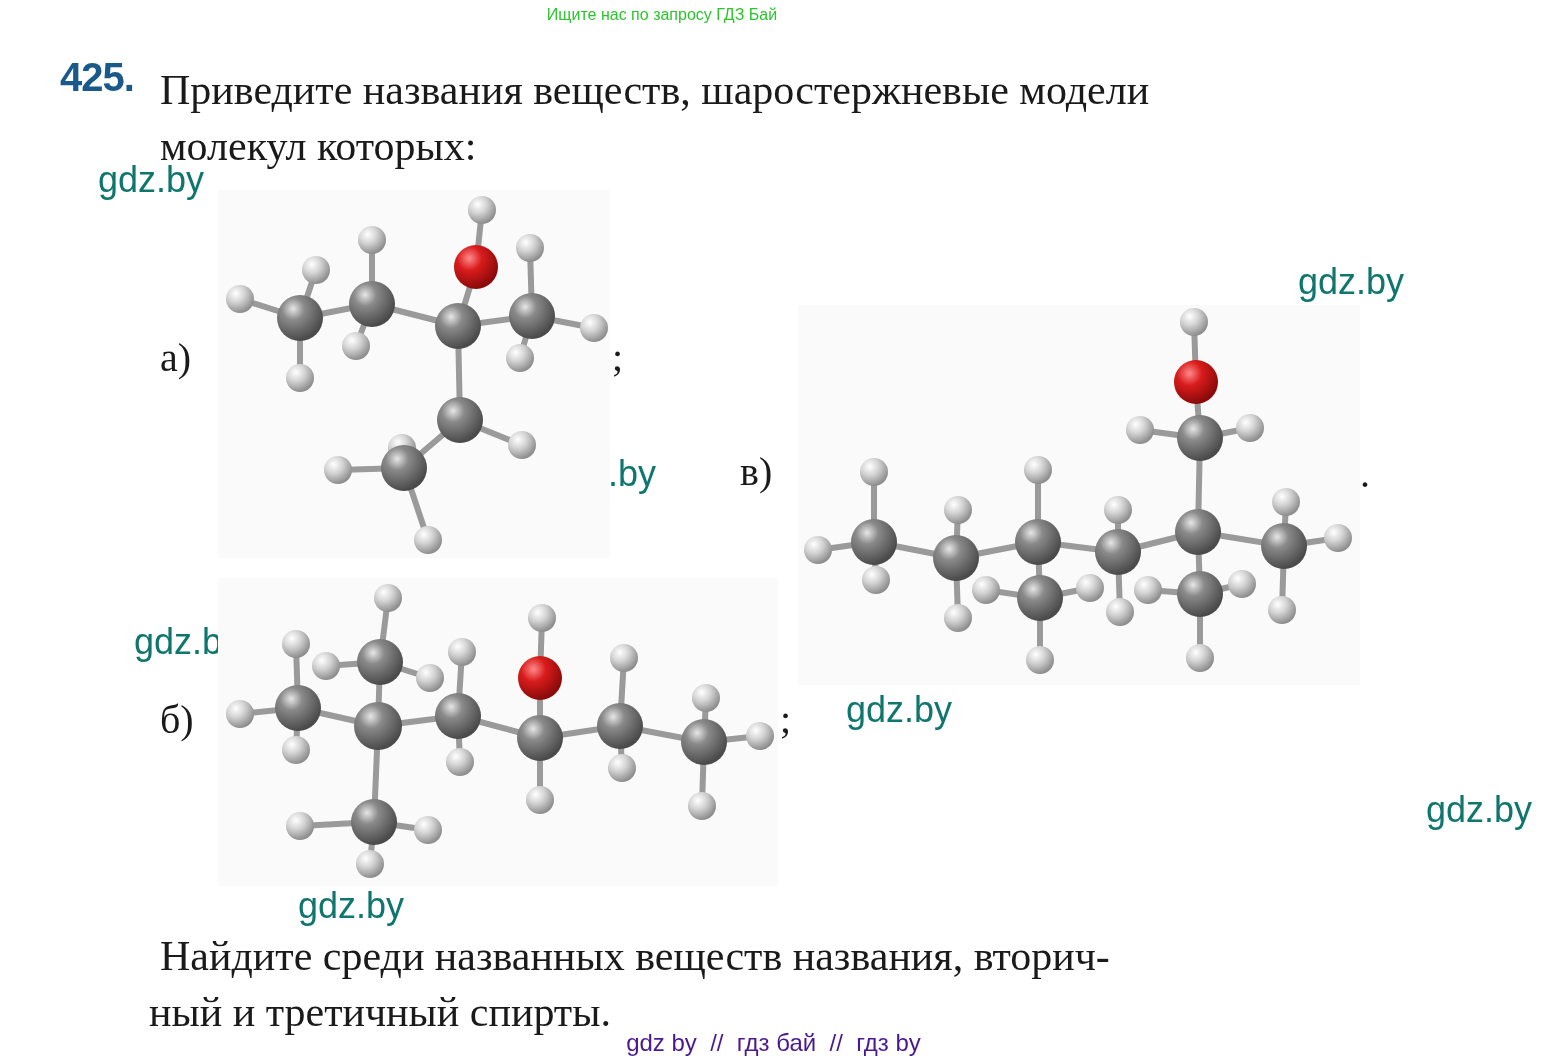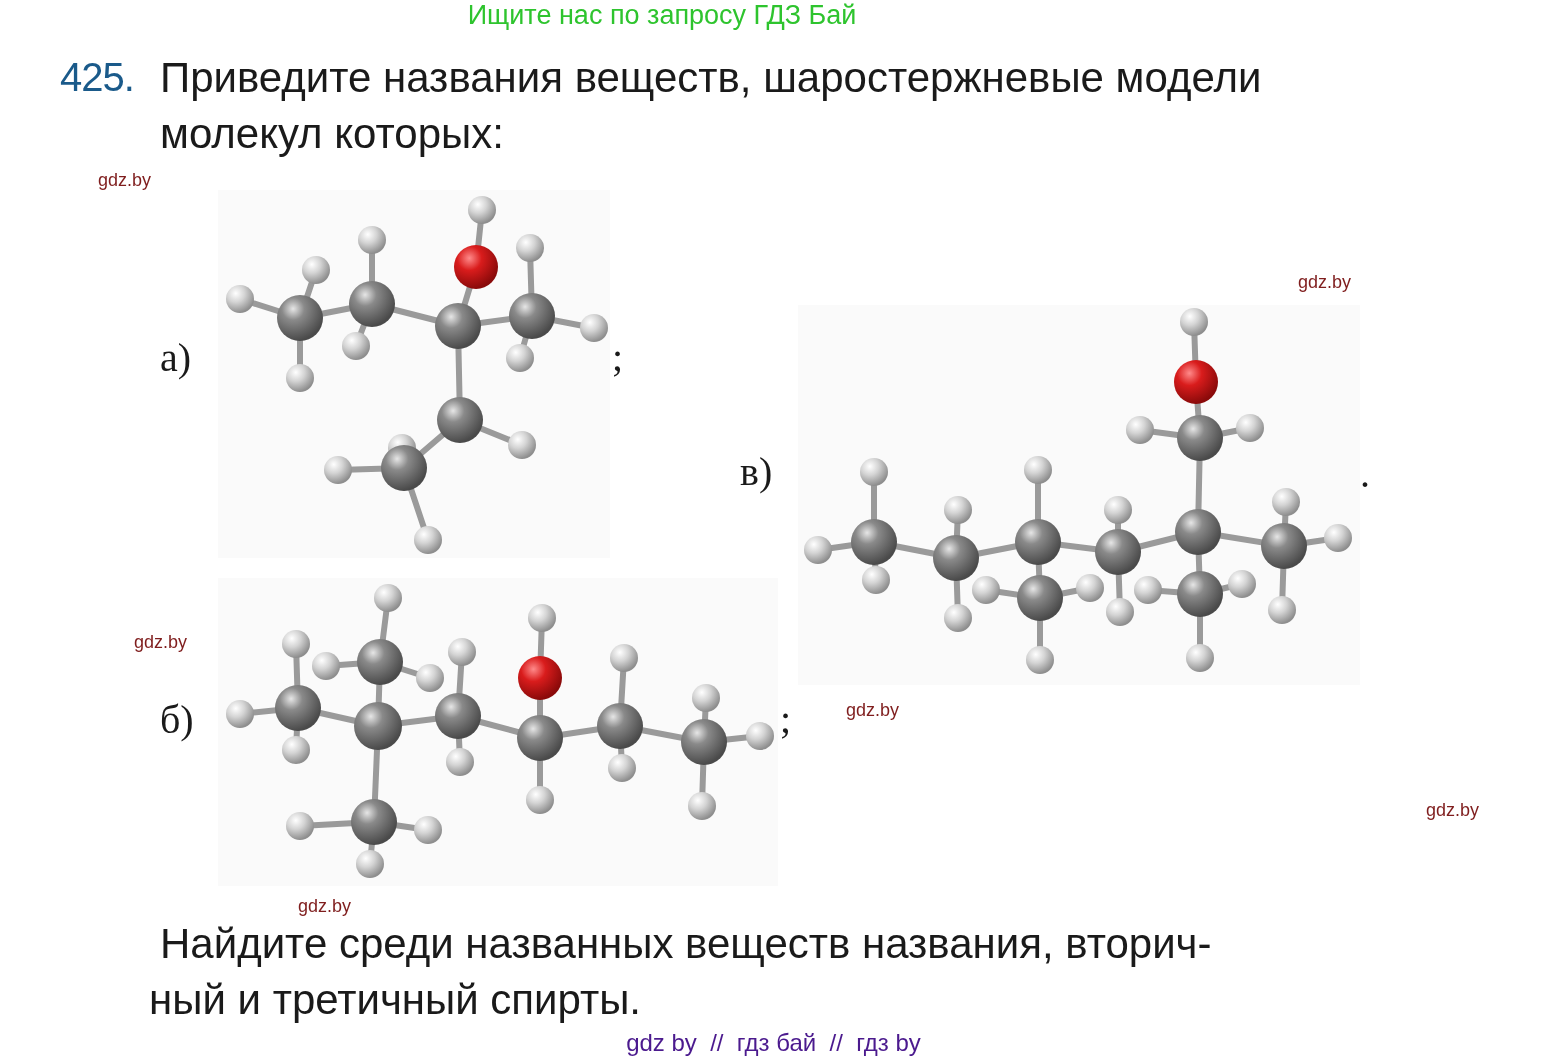--- a/index.html
+++ b/index.html
@@ -1,25 +1,25 @@
 <!DOCTYPE html>
 <html><head>
 <meta charset="utf-8">
 <style>
   html, body { margin:0; padding:0; background:#ffffff; }
   body { width:1547px; height:1062px; position:relative; overflow:hidden; }
   .abs { position:absolute; }
   .banner { top:0px; left:0; width:1324px; text-align:center; color:#2ec42e;
-    font-family:"Liberation Sans", sans-serif; font-size:27px; line-height:30px; }
+    font-family:"Liberation Sans", sans-serif; font-size:16px; line-height:30px; }
   .num { left:60px; top:52px; color:#1a5a8a; font-family:"Liberation Sans", sans-serif;
-    font-weight:normal; font-size:40px; line-height:50px; letter-spacing:-1px; }
-  .serif { font-family:Liberation Sans, sans-serif; color:#1a1a1a; font-size:42px; line-height:56px; }
+    font-weight:bold; font-size:40px; line-height:50px; letter-spacing:-1px; }
+  .serif { font-family:Liberation Serif, serif; color:#1a1a1a; font-size:42px; line-height:56px;margin-top:12px; }
   .q1 { left:160px; top:50px; }
   .q2 { left:160px; top:106px;text-align:right; }
-  .wm { font-family:"Liberation Sans", sans-serif; font-size:18px; color:#7f1d1d; line-height:32px; }
+  .wm { font-family:"Liberation Sans", sans-serif; font-size:36px; color:#0f766e; line-height:32px; }
   .label { font-family:"Liberation Serif", serif; font-size:40px; color:#1a1a1a; line-height:44px; }
   .panel { background:#fafafa; }
   .footer { top:1028px; left:0; width:1547px; text-align:center; color:#4b1a8e;
     font-family:"Liberation Sans", sans-serif; font-size:24px; line-height:30px; }
   svg { display:block; }
 </style>
 </head>
 <body>
 
 <svg width="0" height="0" style="position:absolute">

